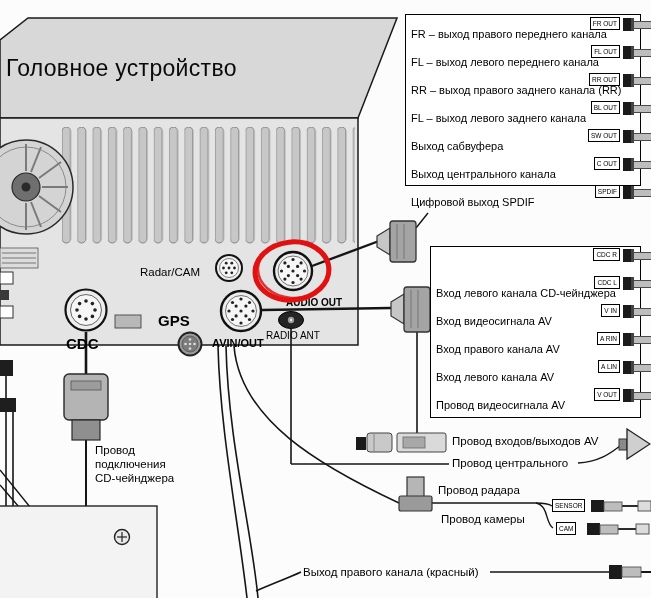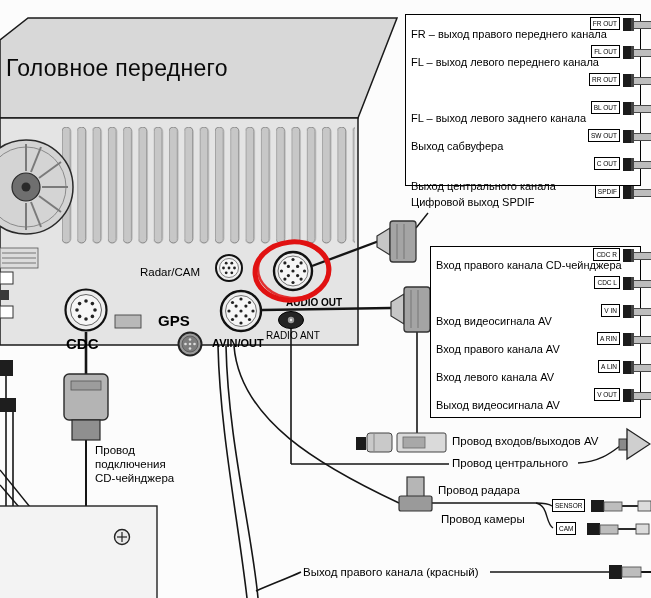--- a/index.html
+++ b/index.html
@@ -246,21 +246,21 @@
     <g>
       <rect x="-2" y="506" width="159" height="94" fill="#f3f3f3" stroke="#222" stroke-width="1.4"></rect>
       <g>
         <circle cx="122" cy="537" r="7.5" fill="#e9e9e9" stroke="#222" stroke-width="1.4"></circle>
         <line x1="117" y1="537" x2="127" y2="537" stroke="#222" stroke-width="1.2"></line>
         <line x1="122" y1="532" x2="122" y2="542" stroke="#222" stroke-width="1.2"></line>
       </g>
     </g>
   </svg>
 
-  <div class="abs title" style="left:6px;top:55px">Головное переднего</div>
+  <div class="abs title" style="left:6px;top:55px">Головное устройство</div>
 
   <div class="abs clabel" style="left:140px;top:266px">Radar/CAM</div>
   <div class="abs clabel big" style="left:158px;top:312px">GPS</div>
   <div class="abs clabel big" style="left:66px;top:335px">CDC</div>
   <div class="abs clabel bold" style="left:212px;top:337px;font-size:11px">AVIN/OUT</div>
   <div class="abs clabel bold" style="left:286px;top:297px;font-size:10px">AUDIO OUT</div>
   <div class="abs clabel small" style="left:266px;top:330px">RADIO ANT</div>
 
   <div class="box" style="left:405px;top:14px;width:236px;height:172px">
     <div class="tag" style="top:2px">FR OUT</div>
@@ -275,63 +275,64 @@
         <span class="rca-plug"></span>
         <span class="rca-body"></span>
       </span>
     <div class="row-label" style="top:41px">FL – выход левого переднего канала</div>
 
     <div class="tag" style="top:58px">RR OUT</div>
     <span class="rca" style="top:59px">
         <span class="rca-plug"></span>
         <span class="rca-body"></span>
       </span>
+    <div class="row-label" style="top:69px">RR – выход правого заднего канала (RR)</div>
 
     <div class="tag" style="top:86px">BL OUT</div>
     <span class="rca" style="top:87px">
         <span class="rca-plug"></span>
         <span class="rca-body"></span>
       </span>
     <div class="row-label" style="top:97px">FL – выход левого заднего канала</div>
 
     <div class="tag" style="top:114px">SW OUT</div>
     <span class="rca" style="top:115px">
         <span class="rca-plug"></span>
         <span class="rca-body"></span>
       </span>
     <div class="row-label" style="top:125px">Выход сабвуфера</div>
 
     <div class="tag" style="top:142px">C OUT</div>
     <span class="rca" style="top:143px">
         <span class="rca-plug"></span>
         <span class="rca-body"></span>
       </span>
-    <div class="row-label" style="top:165px">Выход центрального канала</div>
+    <div class="row-label" style="top:153px">Выход центрального канала</div>
 
     <div class="tag" style="top:170px">SPDIF</div>
     <span class="rca" style="top:171px">
         <span class="rca-plug"></span>
         <span class="rca-body"></span>
       </span>
     <div class="row-label" style="top:181px">Цифровой выход SPDIF</div>
   </div>
 
   <div class="box" style="left:430px;top:246px;width:211px;height:172px">
     <div class="tag" style="top:1px">CDC R</div>
     <span class="rca" style="top:2px">
         <span class="rca-plug"></span>
         <span class="rca-body"></span>
       </span>
-    <div class="row-label" style="top:12px">Вход правого канала CD-чейнджера</div>
 
     <div class="tag" style="top:29px">CDC L</div>
     <span class="rca" style="top:30px">
         <span class="rca-plug"></span>
         <span class="rca-body"></span>
       </span>
+    <div class="row-label" style="top:40px">Вход левого канала CD-чейнджера</div>
 
     <div class="tag" style="top:57px">V IN</div>
     <span class="rca" style="top:58px">
         <span class="rca-plug"></span>
         <span class="rca-body"></span>
       </span>
     <div class="row-label" style="top:68px">Вход видеосигнала AV</div>
 
     <div class="tag" style="top:85px">A RIN</div>
     <span class="rca" style="top:86px">
@@ -345,21 +346,21 @@
         <span class="rca-plug"></span>
         <span class="rca-body"></span>
       </span>
     <div class="row-label" style="top:124px">Вход левого канала AV</div>
 
     <div class="tag" style="top:141px">V OUT</div>
     <span class="rca" style="top:142px">
         <span class="rca-plug"></span>
         <span class="rca-body"></span>
       </span>
-    <div class="row-label" style="top:152px">Выход видеосигнала AV</div>
+    <div class="row-label" style="top:152px">Провод видеосигнала AV</div>
   </div>
 
   <div class="abs botlabel" style="left:95px;top:444px">Провод</div>
   <div class="abs botlabel" style="left:95px;top:458px">подключения</div>
   <div class="abs botlabel" style="left:95px;top:472px">CD-чейнджера</div>
 
   <div class="abs botlabel" style="left:452px;top:435px">Провод входов/выходов AV</div>
   <div class="abs botlabel" style="left:452px;top:457px">Провод центрального</div>
   <div class="abs botlabel" style="left:438px;top:484px">Провод радара</div>
   <div class="abs botlabel" style="left:441px;top:513px">Провод камеры</div>

